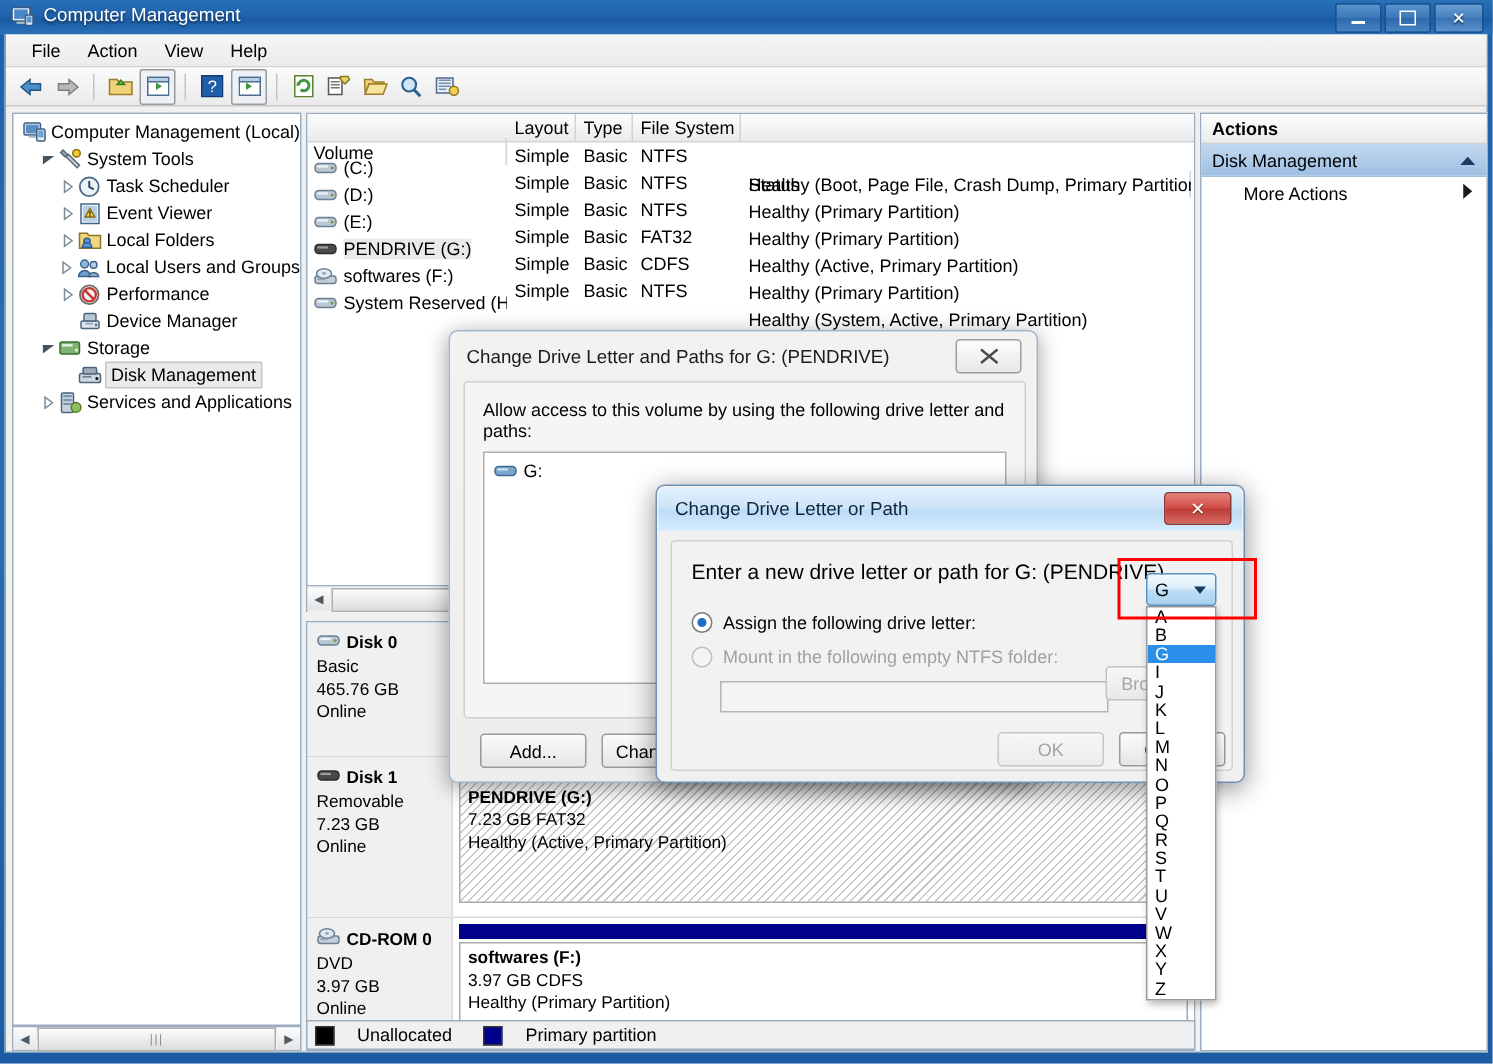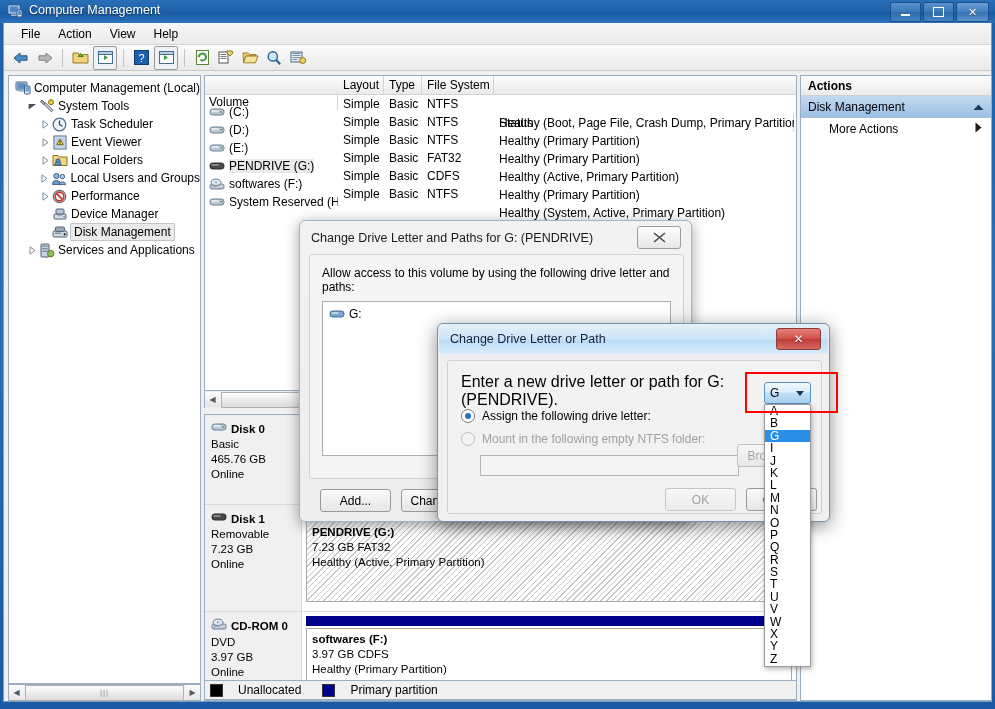--- a/index.html
+++ b/index.html
@@ -184,21 +184,21 @@
   .d2close{
     position:absolute;right:7px;top:3px;width:43px;height:20px;border:1px solid #8a3a38;border-radius:3px;
     background:linear-gradient(180deg,#e8807a 0%,#cf4f48 48%,#bd3c35 52%,#d86a63 100%);
     display:flex;align-items:center;justify-content:center;color:#fff;font-size:12px;
     text-shadow:0 1px 1px rgba(0,0,0,.5);cursor:default;
   }
   .d2body{
     position:absolute;left:9px;top:36px;width:375px;height:154px;
     border:1px solid #d0d0d0;border-radius:3px;background:#f2f2f2;box-sizing:border-box;padding:12px 13px;
   }
-  .d2line{font-size:16px;margin-bottom:0;}
+  .d2line{font-size:14px;margin-bottom:19px;}
   .radio-row{display:flex;align-items:center;font-size:12px;margin-bottom:9px;}
   .radio{
     width:12px;height:12px;border-radius:50%;border:1px solid #7a7a7a;background:#fff;margin-right:7px;
     position:relative;flex:0 0 auto;
   }
   .radio.on:after{content:"";position:absolute;left:3px;top:3px;width:6px;height:6px;border-radius:50%;background:#1b6fc4;}
   .radio.dis{border-color:#c0c0c0;background:#f4f4f4;}
   .dim{color:#a0a0a0;}
   .d2input{
     margin-left:19px;width:259px;height:21px;border:1px solid #b5b5b5;background:#f4f4f4;box-sizing:border-box;
@@ -459,20 +459,35 @@
               <span class="ti">
                 <svg viewBox="0 0 16 14" width="16" height="14">
                   <rect x="2" y="7" width="12" height="5" rx="1" fill="#dbe4ed" stroke="#4d6379"></rect>
                   <rect x="4" y="2" width="8" height="5" rx="1" fill="#b9c6d4" stroke="#4d6379"></rect>
                   <rect x="5" y="8.3" width="5" height="1" fill="#88a0b6"></rect>
                   <circle cx="12.1" cy="9.6" r="0.9" fill="#5e7791"></circle>
                 </svg>
               </span>
               <span class="tlabel">Device Manager</span>
             </div>
+            <div class="tnode" style="padding-left: 15px;">
+              <span class="exp">
+                <svg width="9" height="7" viewBox="0 0 9 7">
+                  <path d="M0.6 1 L8.2 1 L0.6 6.6 Z" fill="#45535e"></path>
+                </svg>
+              </span>
+              <span class="ti">
+                <svg viewBox="0 0 16 14" width="16" height="14">
+                  <rect x="1" y="3" width="13" height="8" rx="1.3" fill="#7fb36f" stroke="#3e6c33"></rect>
+                  <rect x="2.4" y="4.4" width="7" height="1.6" fill="#e7f3e2"></rect>
+                  <circle cx="12" cy="8.4" r="1.1" fill="#dff0d8"></circle>
+                </svg>
+              </span>
+              <span class="tlabel">Storage</span>
+            </div>
             <div class="tnode sel" style="padding-left: 28px;">
               <span class="exp"></span>
               <span class="ti">
                 <svg viewBox="0 0 16 14" width="16" height="14">
                   <rect x="1" y="6" width="14" height="6" rx="1.2" fill="#cfd8e0" stroke="#4d6379"></rect>
                   <rect x="3.4" y="2" width="9" height="4.4" rx="1" fill="#9aa9b7" stroke="#4d6379"></rect>
                   <rect x="3" y="7.6" width="6" height="1.2" fill="#6d8297"></rect>
                   <circle cx="12.6" cy="9.3" r="1" fill="#5b7near"></circle>
                 </svg>
               </span>

